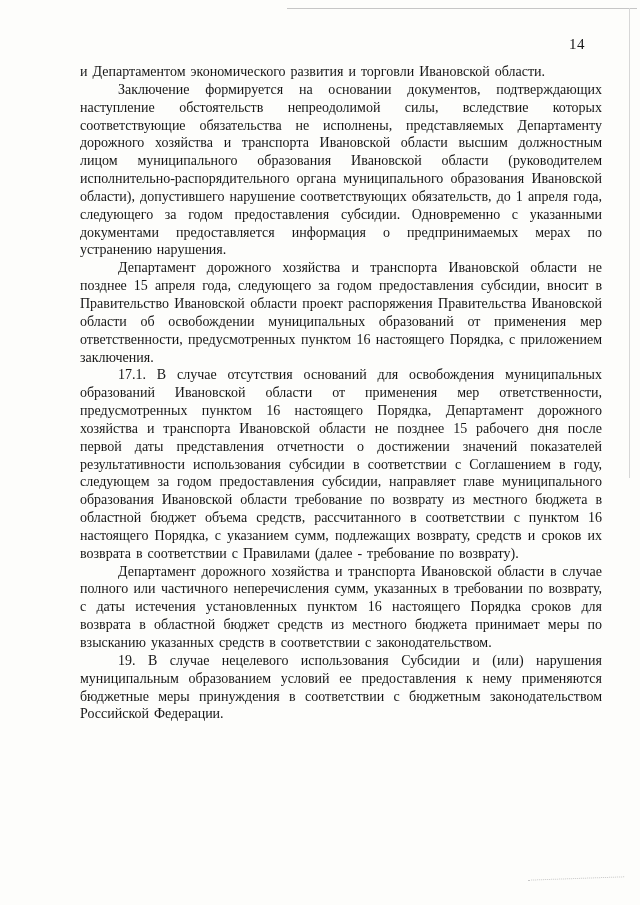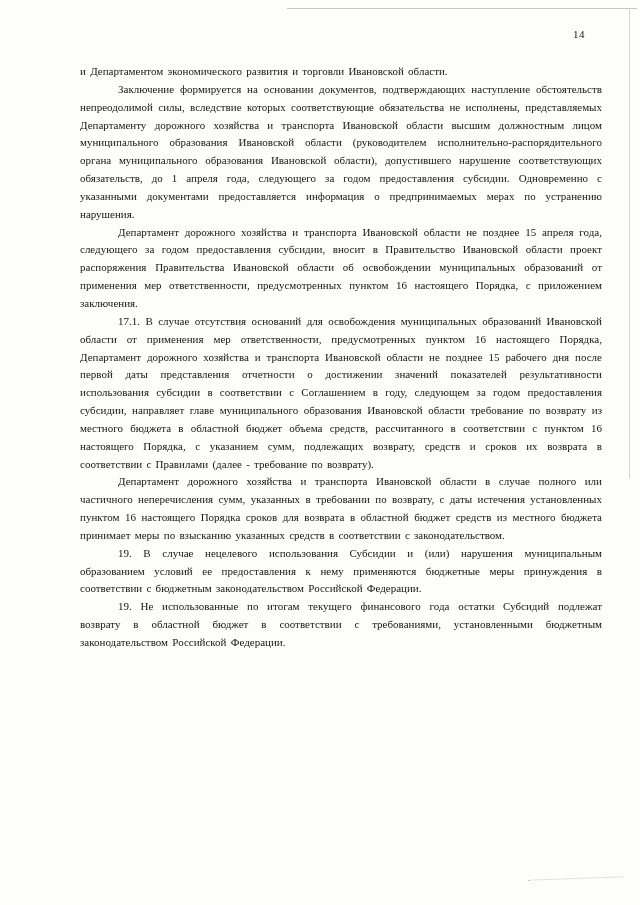--- a/index.html
+++ b/index.html
@@ -34,31 +34,31 @@
     bottom: 26px;
     right: 16px;
     width: 96px;
     height: 10px;
     border-bottom: 1px dotted #b9b9b9;
     transform: rotate(-2deg);
     opacity: .8;
   }
   .page-number {
     position: absolute;
-    top: 28px;
+    top: 36px;
     right: 55px;
-    font-size: 11px;
+    font-size: 15px;
     letter-spacing: .5px;
   }
   .doc-body {
     position: absolute;
     top: 63px;
     left: 80px;
     width: 522px;
-    font-size: 11px;
+    font-size: 14px;
     line-height: 17.85px;
     text-align: justify;
     word-spacing: 1.5px;
   }
   .doc-body p {
     margin: 0;
     text-indent: 38px;
   }
   .doc-body p.no-indent { text-indent: 0; }
 </style>
@@ -71,14 +71,13 @@
 
 <div class="page-number">14</div>
 
 <div class="doc-body">
   <p class="no-indent">и Департаментом экономического развития и торговли Ивановской области.</p>
   <p>Заключение формируется на основании документов, подтверждающих наступление обстоятельств непреодолимой силы, вследствие которых соответствующие обязательства не исполнены, представляемых Департаменту дорожного хозяйства и транспорта Ивановской области высшим должностным лицом муниципального образования Ивановской области (руководителем исполнительно-распорядительного органа муниципального образования Ивановской области), допустившего нарушение соответствующих обязательств, до 1 апреля года, следующего за годом предоставления субсидии. Одновременно с указанными документами предоставляется информация о предпринимаемых мерах по устранению нарушения.</p>
   <p>Департамент дорожного хозяйства и транспорта Ивановской области не позднее 15 апреля года, следующего за годом предоставления субсидии, вносит в Правительство Ивановской области проект распоряжения Правительства Ивановской области об освобождении муниципальных образований от применения мер ответственности, предусмотренных пунктом 16 настоящего Порядка, с приложением заключения.</p>
   <p>17.1. В случае отсутствия оснований для освобождения муниципальных образований Ивановской области от применения мер ответственности, предусмотренных пунктом 16 настоящего Порядка, Департамент дорожного хозяйства и транспорта Ивановской области не позднее 15 рабочего дня после первой даты представления отчетности о достижении значений показателей результативности использования субсидии в соответствии с Соглашением в году, следующем за годом предоставления субсидии, направляет главе муниципального образования Ивановской области требование по возврату из местного бюджета в областной бюджет объема средств, рассчитанного в соответствии с пунктом 16 настоящего Порядка, с указанием сумм, подлежащих возврату, средств и сроков их возврата в соответствии с Правилами (далее - требование по возврату).</p>
   <p>Департамент дорожного хозяйства и транспорта Ивановской области в случае полного или частичного неперечисления сумм, указанных в требовании по возврату, с даты истечения установленных пунктом 16 настоящего Порядка сроков для возврата в областной бюджет средств из местного бюджета принимает меры по взысканию указанных средств в соответствии с законодательством.</p>
   <p>19. В случае нецелевого использования Субсидии и (или) нарушения муниципальным образованием условий ее предоставления к нему применяются бюджетные меры принуждения в соответствии с бюджетным законодательством Российской Федерации.</p>
-  <p>19. Не использованные по итогам текущего финансового года остатки Субсидий подлежат возврату в областной бюджет в соответствии с требованиями, установленными бюджетным законодательством Российской Федерации.</p>
 </div>
 
 </body></html>

